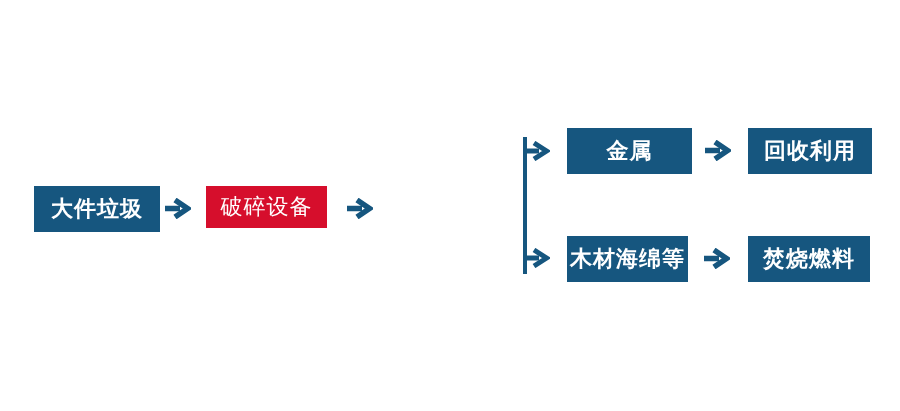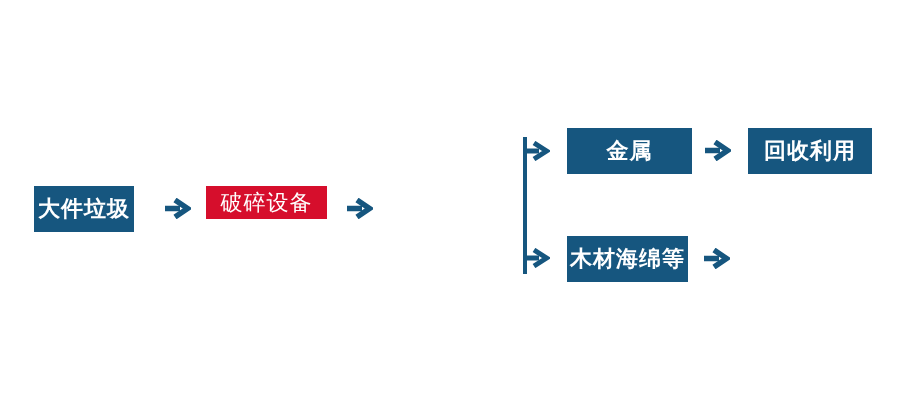--- a/index.html
+++ b/index.html
@@ -35,28 +35,28 @@
   .vline {
     position: absolute;
     background: #16567F;
   }
 </style>
 </head>
 <body>
 
 <div class="canvas">
 
-  <div class="node blue" style="left:34px; top:186px; width:100px; height:46px;">大件垃圾</div>
+  <div class="node blue" style="left:34px; top:186px; width:126px; height:46px;">大件垃圾</div>
 
   <svg class="arrow" style="left:164px; top:198px;" width="27" height="21" viewBox="0 0 27 21">
     <path d="M1 10.5 H16" stroke="#16567F" stroke-width="5.5" fill="none"></path>
     <path d="M11 2 L23.5 10.5 L11 19" stroke="#16567F" stroke-width="5.5" fill="none" stroke-linejoin="miter"></path>
   </svg>
 
-  <div class="node red" style="left:206px; top:186px; width:121px; height:33px;">破碎设备</div>
+  <div class="node red" style="left:206px; top:186px; width:121px; height:42px;">破碎设备</div>
 
   <svg class="arrow" style="left:346px; top:198px;" width="27" height="21" viewBox="0 0 27 21">
     <path d="M1 10.5 H16" stroke="#16567F" stroke-width="5.5" fill="none"></path>
     <path d="M11 2 L23.5 10.5 L11 19" stroke="#16567F" stroke-width="5.5" fill="none" stroke-linejoin="miter"></path>
   </svg>
 
 
   <div class="vline" style="left:523px; top:137px; width:4px; height:137px;"></div>
 
   <svg class="arrow" style="left:524px; top:141px;" width="26" height="20" viewBox="0 0 26 20">
@@ -78,14 +78,15 @@
 
   <div class="node blue" style="left:567px; top:236px; width:121px; height:46px;">木材海绵等</div>
 
   <div class="node blue" style="left:748px; top:128px; width:124px; height:46px;">回收利用</div>
 
   <svg class="arrow" style="left:703px; top:248px;" width="27" height="21" viewBox="0 0 27 21">
     <path d="M1 10.5 H16" stroke="#16567F" stroke-width="5.5" fill="none"></path>
     <path d="M11 2 L23.5 10.5 L11 19" stroke="#16567F" stroke-width="5.5" fill="none" stroke-linejoin="miter"></path>
   </svg>
 
+  <div class="node blue" style="left:748px; top:236px; width:122px; height:46px;">焚烧燃料</div>
 
 </div>
 
 </body></html>

